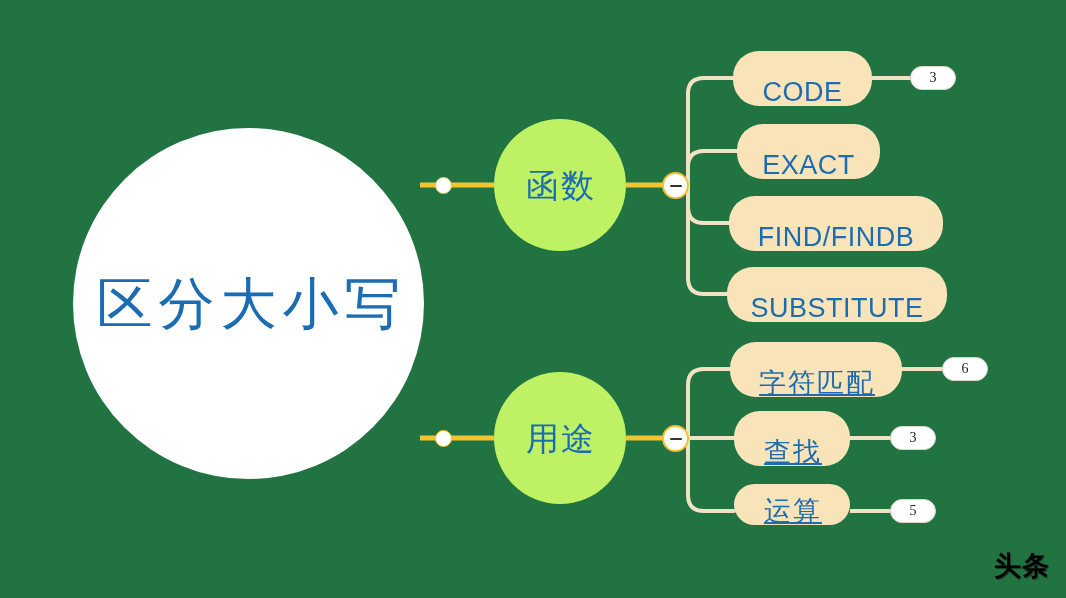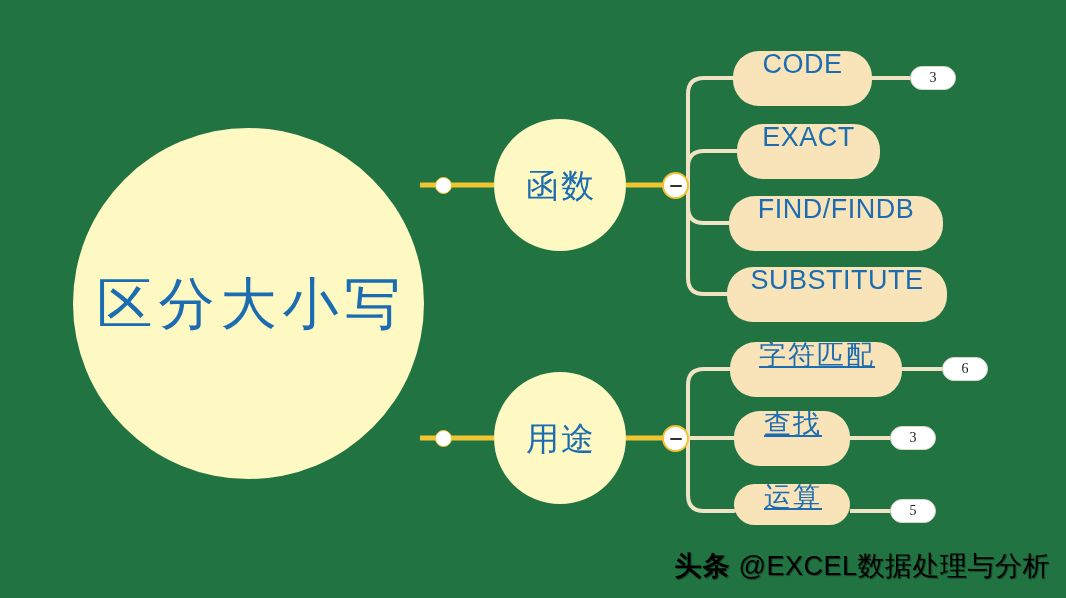--- a/index.html
+++ b/index.html
@@ -27,60 +27,60 @@
     height: 598px;
   }
   
   .root-circle {
     position: absolute;
     left: 73px;
     top: 128px;
     width: 351px;
     height: 351px;
     border-radius: 50%;
-    background: #fef9c3;
+    background: #ffffff;
     display: flex;
     align-items: center;
     justify-content: center;
   }
   .root-label {
     color: #1B6CB0;
     font-size: 56px;
     letter-spacing: 6px;
     font-weight: 400;
     line-height: 1;
     text-indent: 6px;
     white-space: nowrap;
   }
   
   .branch-circle {
     position: absolute;
     width: 132px;
     height: 132px;
     border-radius: 50%;
-    background: #fef9c3;
+    background: #bef264;
     display: flex;
     align-items: center;
     justify-content: center;
   }
   .branch-label {
     color: #1B6CB0;
     font-size: 33px;
     letter-spacing: 2px;
     line-height: 1;
     white-space: nowrap;
     text-indent: 2px;
   }
   
   .leaf {
     position: absolute;
     background: #F9E4BA;
     border-radius: 26px;
     display: flex;
-    align-items: flex-start;
+    align-items: flex-end;
     justify-content: center;
     box-sizing: border-box;
   }
   .leaf-label {
     color: #1B6CB0;
     font-size: 27px;
     line-height: 1;
     white-space: nowrap;
     letter-spacing: 0.5px;
   }
@@ -249,16 +249,15 @@
 
   <div class="leaf" style="left:734px; top:484px; width:116px; height:41px;">
     <span class="leaf-label cjk">运算</span>
   </div>
   <div class="badge" style="left:890px; top:499px; width:46px;">
     <span class="badge-label">5</span>
   </div>
 
   <div class="watermark">
     <span class="brand">头条</span>
-    <span class="handle">@EXCEL数据处理与分析</span>
   </div>
 
 </div>
 
 </body></html>

